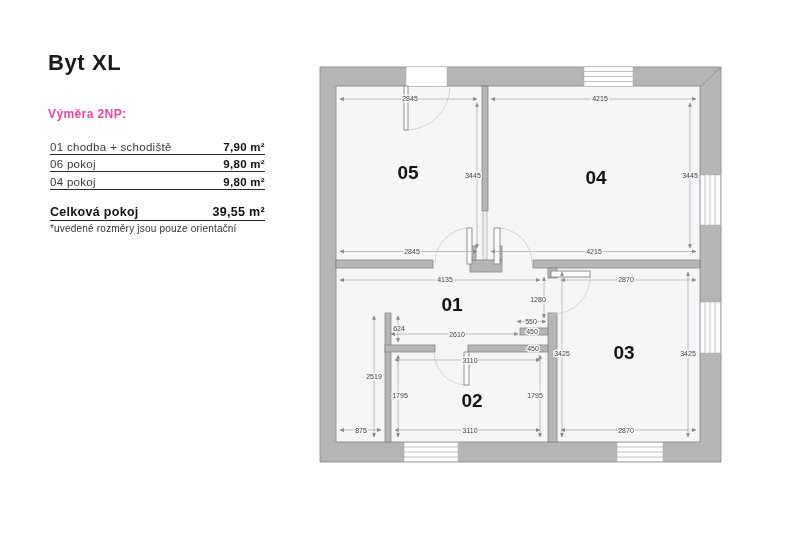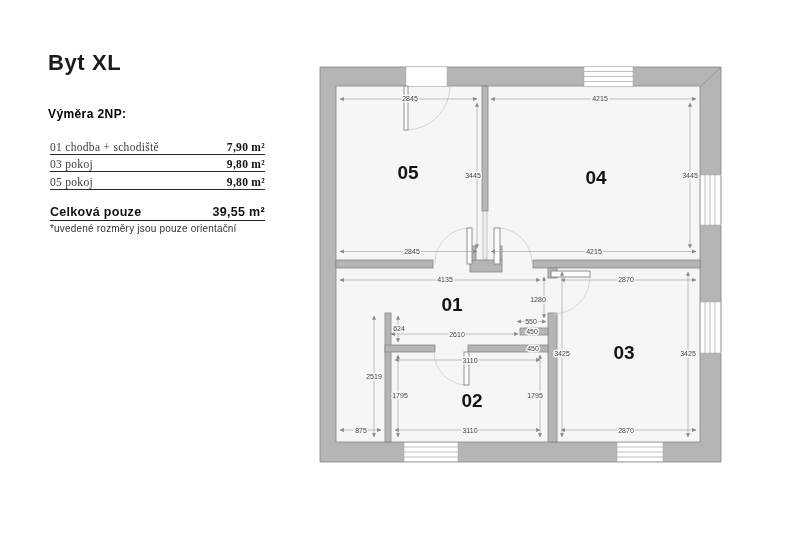--- a/index.html
+++ b/index.html
@@ -2,25 +2,25 @@
 <html><head>
 <meta charset="utf-8">
 <style>
   html,body{margin:0;padding:0;background:#ffffff;}
   body{width:800px;height:533px;position:relative;font-family:"Liberation Sans",sans-serif;overflow:hidden;}
 
   
   .legend-title{position:absolute;left:48px;top:50px;font-size:22px;font-weight:bold;
     letter-spacing:.6px;color:#1b1b1b;}
   .legend-heading{position:absolute;left:48px;top:107px;font-size:12px;font-weight:bold;
-    letter-spacing:.4px;color:#000000;}
+    letter-spacing:.4px;color:#ec4899;}
   .area-table{position:absolute;left:50px;top:137px;width:215px;}
   .area-row{height:17.7px;display:flex;justify-content:space-between;align-items:flex-end;
     border-bottom:1.2px solid #2b2b2b;box-sizing:border-box;font-size:11.5px;color:#3a3a3a;
-    letter-spacing:.3px;padding-bottom:1px;font-family:Liberation Serif, serif;}
+    letter-spacing:.3px;padding-bottom:1px;}
   .area-row .val{font-weight:bold;color:#111;margin-left:32px;}
   .total-row{margin-top:11px;height:20px;display:flex;justify-content:space-between;
     align-items:flex-end;border-bottom:1.4px solid #222;box-sizing:border-box;
     font-size:12.5px;font-weight:bold;color:#111;letter-spacing:.3px;padding-bottom:1px;}
   .footnote{margin-top:2px;font-size:10px;color:#333;letter-spacing:.2px;}
 
   
   #plan{position:absolute;left:0;top:0;}
   .wall{fill:#b4b5b7;stroke:#85878a;stroke-width:.8;}
   .floor{fill:#f5f6f7;}
@@ -40,29 +40,29 @@
 
 <div class="legend-title">Byt XL</div>
 <div class="legend-heading">Výměra 2NP:</div>
 
 <div class="area-table">
   <div class="area-row">
     <span>01 chodba + schodiště</span>
     <span class="val">7,90 m²</span>
   </div>
   <div class="area-row">
-    <span>03 pokoj</span>
+    <span>06 pokoj</span>
     <span class="val">9,80 m²</span>
   </div>
   <div class="area-row">
-    <span>05 pokoj</span>
+    <span>04 pokoj</span>
     <span class="val">9,80 m²</span>
   </div>
   <div class="total-row">
-    <span>Celková pouze</span>
+    <span>Celková pokoj</span>
     <span>39,55 m²</span>
   </div>
   <div class="footnote">*uvedené rozměry jsou pouze orientační</div>
 </div>
 
 <svg id="plan" width="800" height="533" viewBox="0 0 800 533">
   <defs>
     <marker id="arr" markerWidth="7" markerHeight="7" refX="5.5" refY="3" orient="auto-start-reverse">
       <path d="M0,0 L6,3 L0,6 Z" fill="#85878a"></path>
     </marker>

